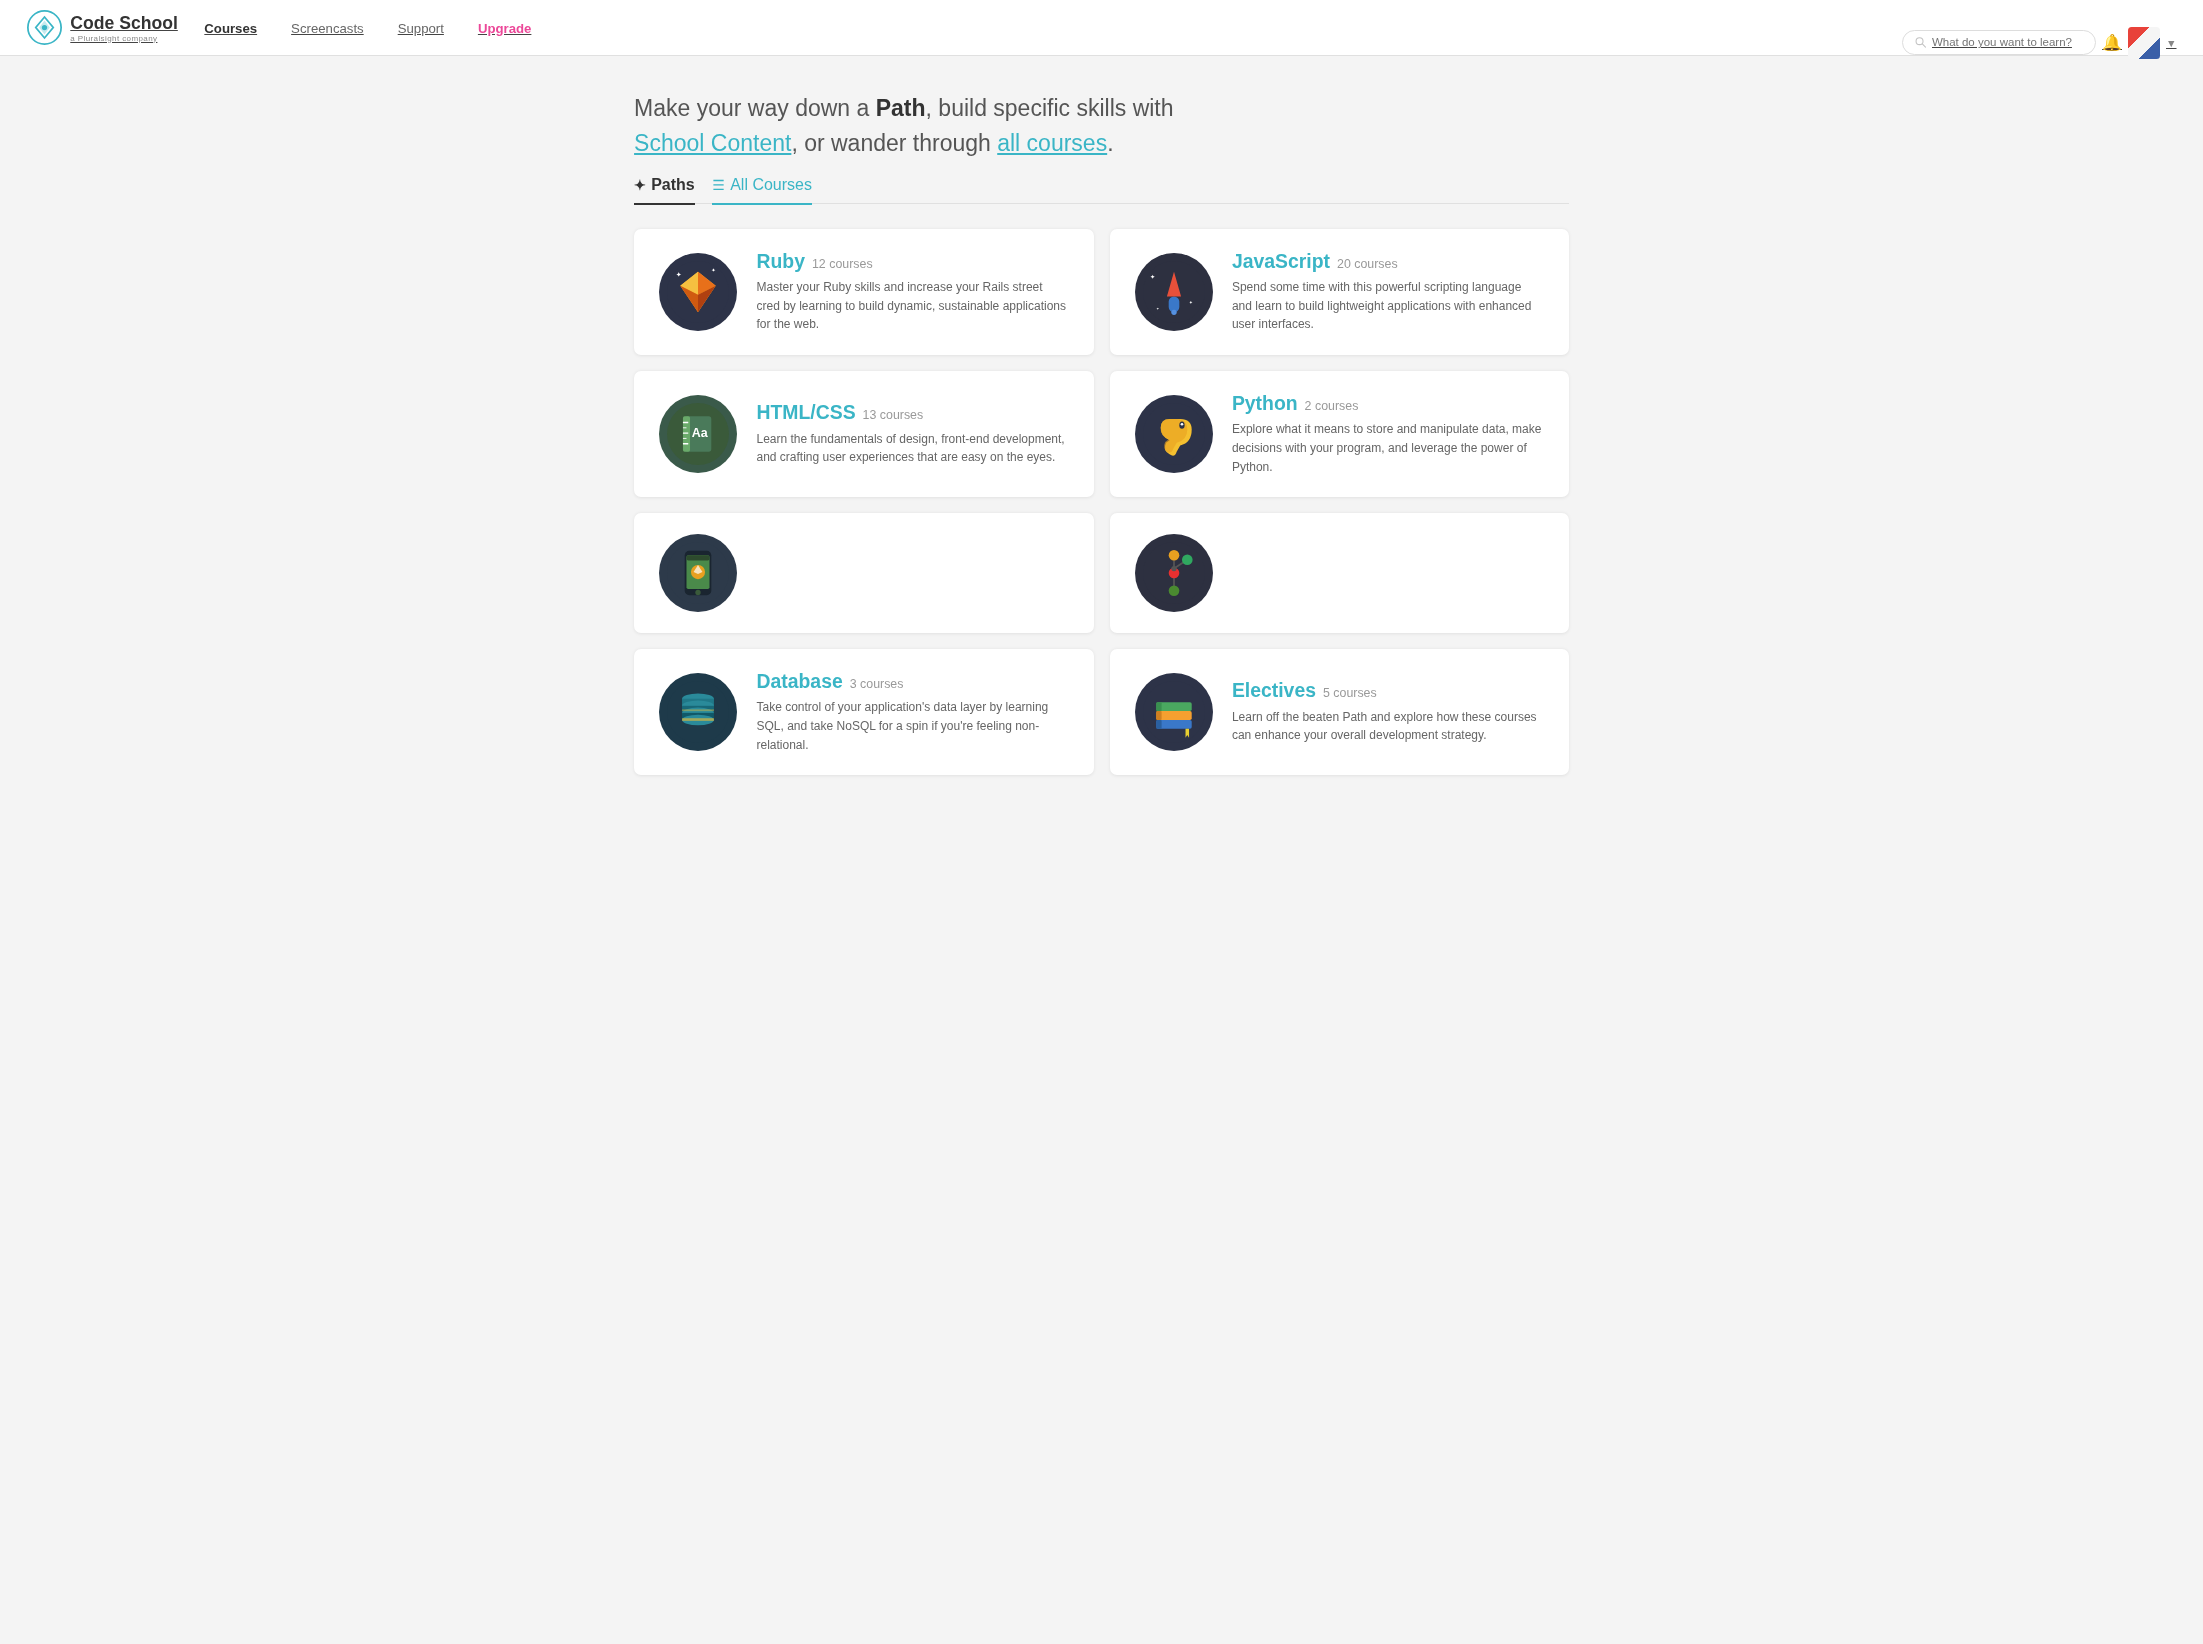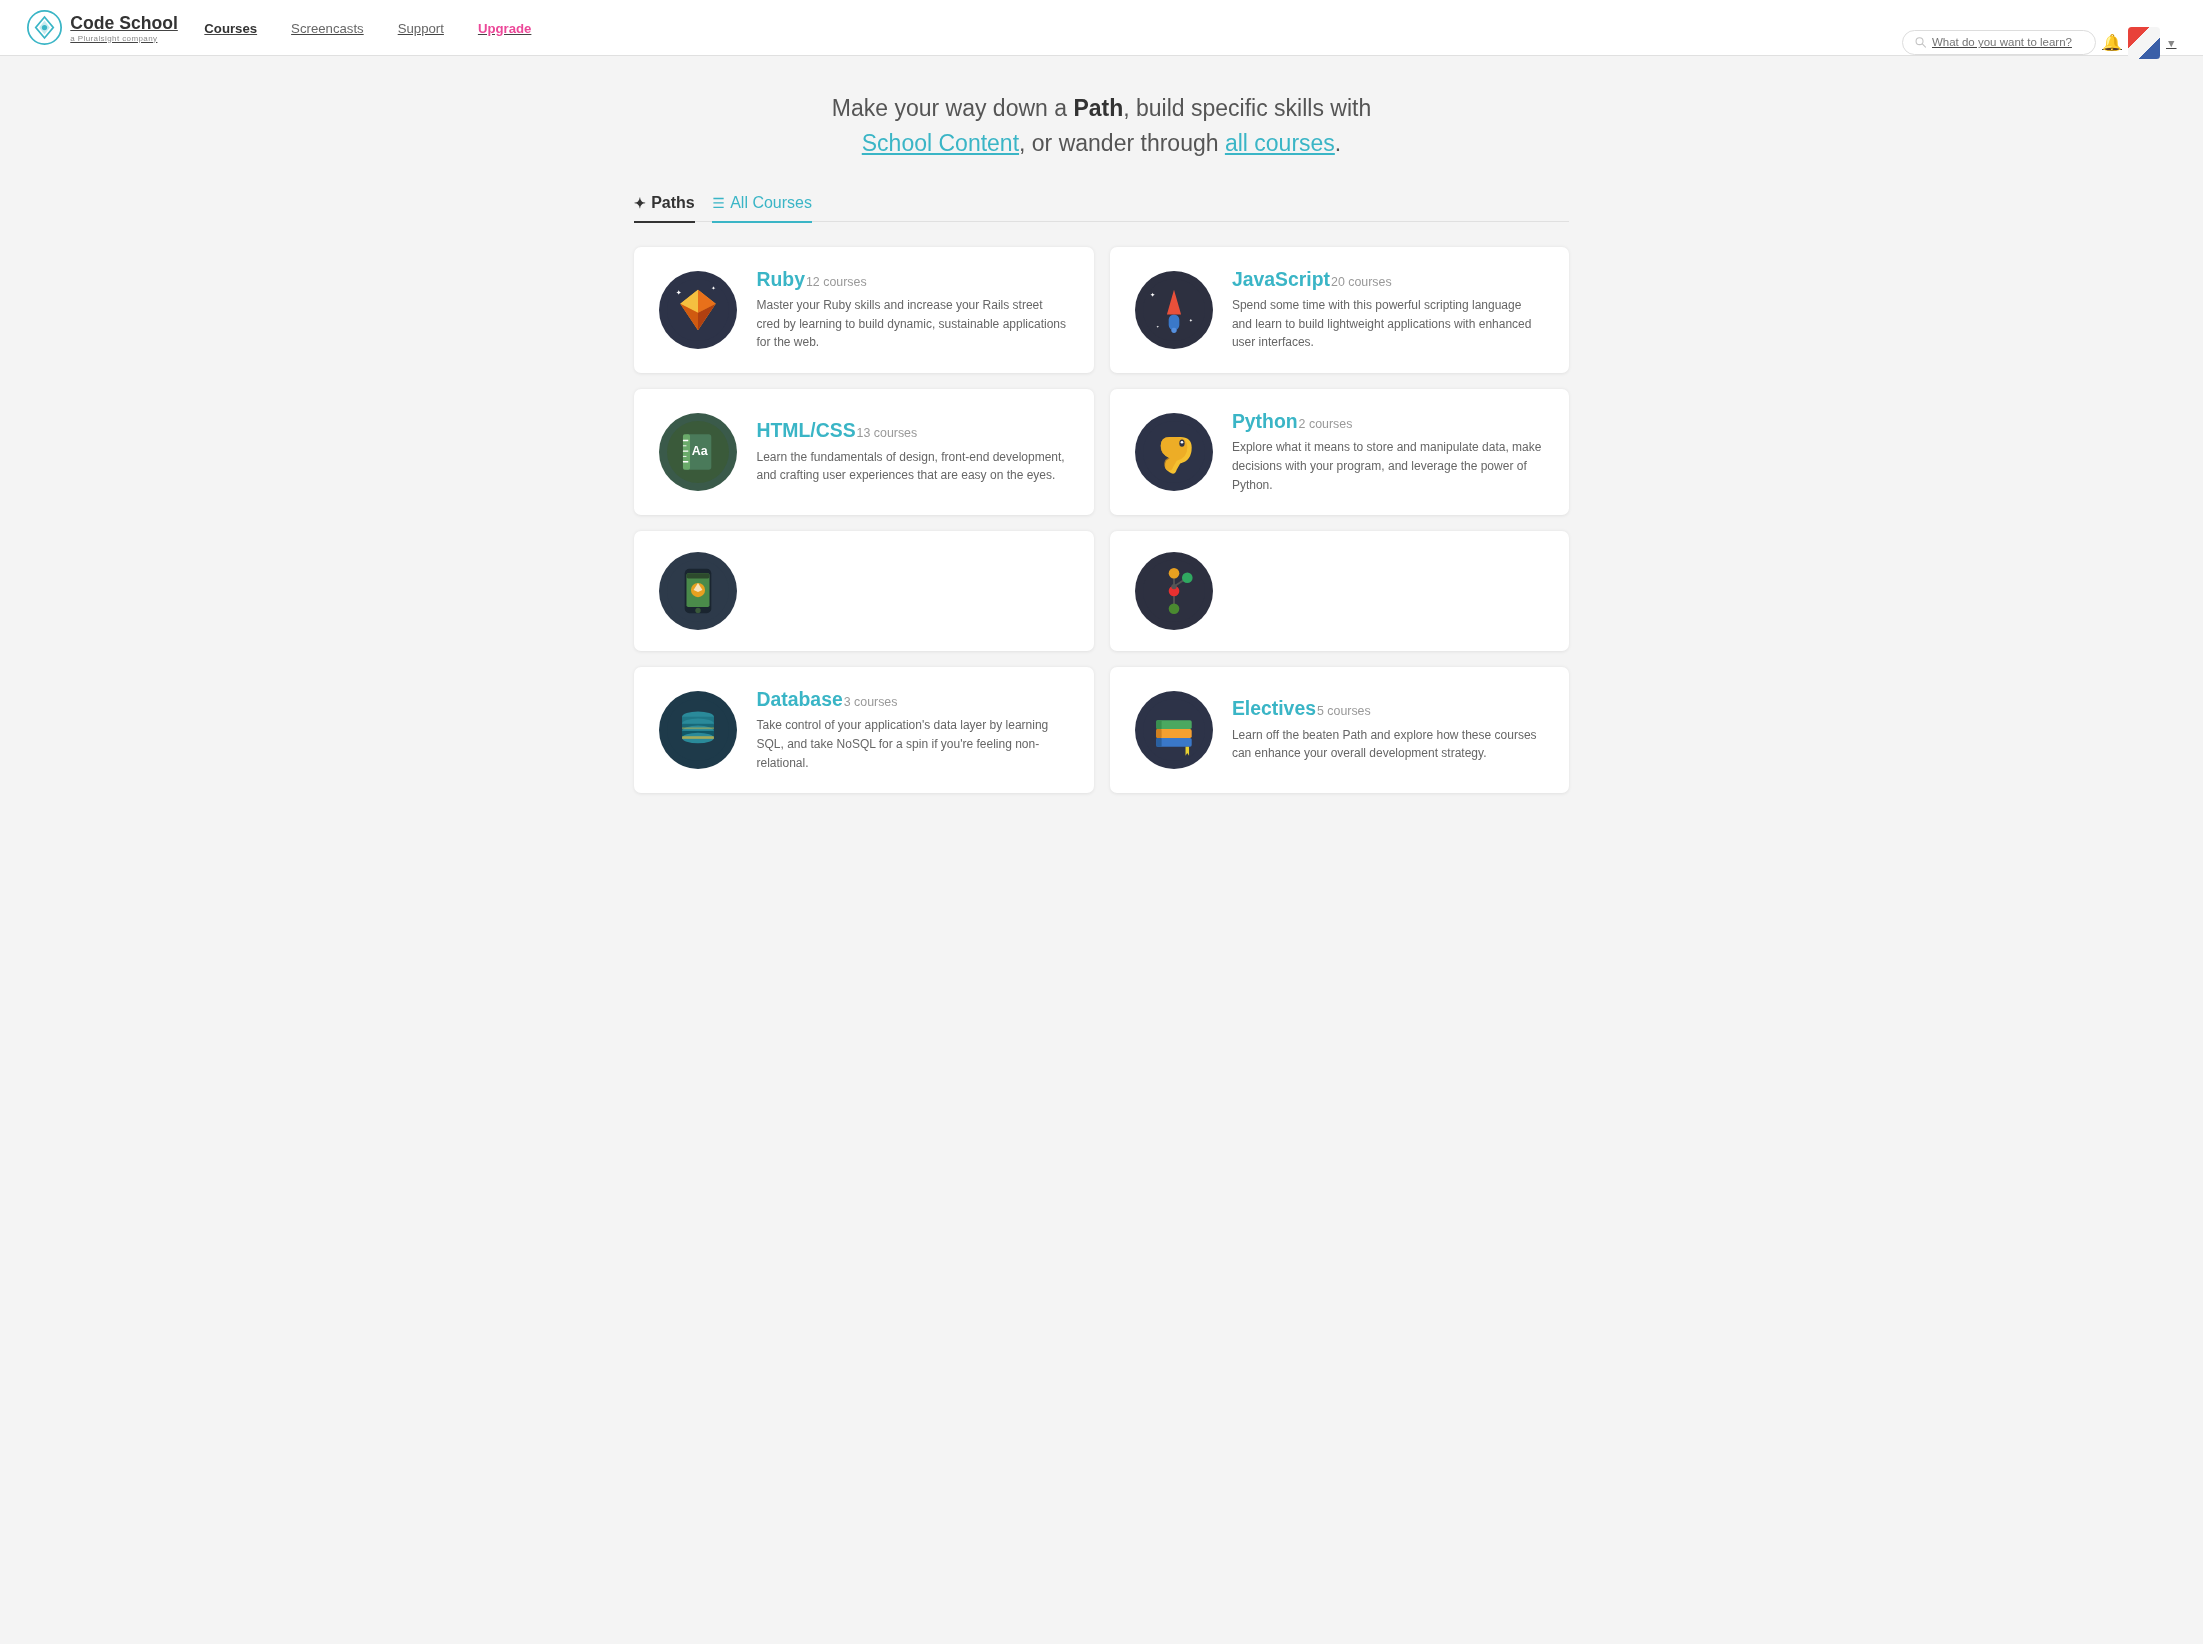--- a/index.html
+++ b/index.html
@@ -90,22 +90,21 @@
 
     
     .main-content {
       max-width: 970px;
       margin: 0 auto;
       padding: 35px 17.6px 53px;
     }
 
     
     .hero {
-      text-align: center;
-      margin-bottom: 34px;
+      margin-bottom: 16px;
     }
     .hero p {
       font-size: 23px;
       color: #555;
       line-height: 1.5;
     }
     .hero strong { color: #333; font-weight: 700; }
     .hero a {
       color: #3ab5c6;
       text-decoration: underline;
@@ -171,21 +170,21 @@
       align-items: center;
       justify-content: center;
     }
     .course-info { flex: 1; }
     .course-title {
       font-size: 19.4px;
       color: #3ab5c6;
       font-weight: 600;
       display: flex;
       align-items: baseline;
-      gap: 1px;
+      gap: 7px;
       margin-bottom: 5.3px;
     }
     .course-count {
       font-size: 12.4px;
       color: #999;
       font-weight: 400;
     }
     .course-desc {
       font-size: 12px;
       color: #666;

